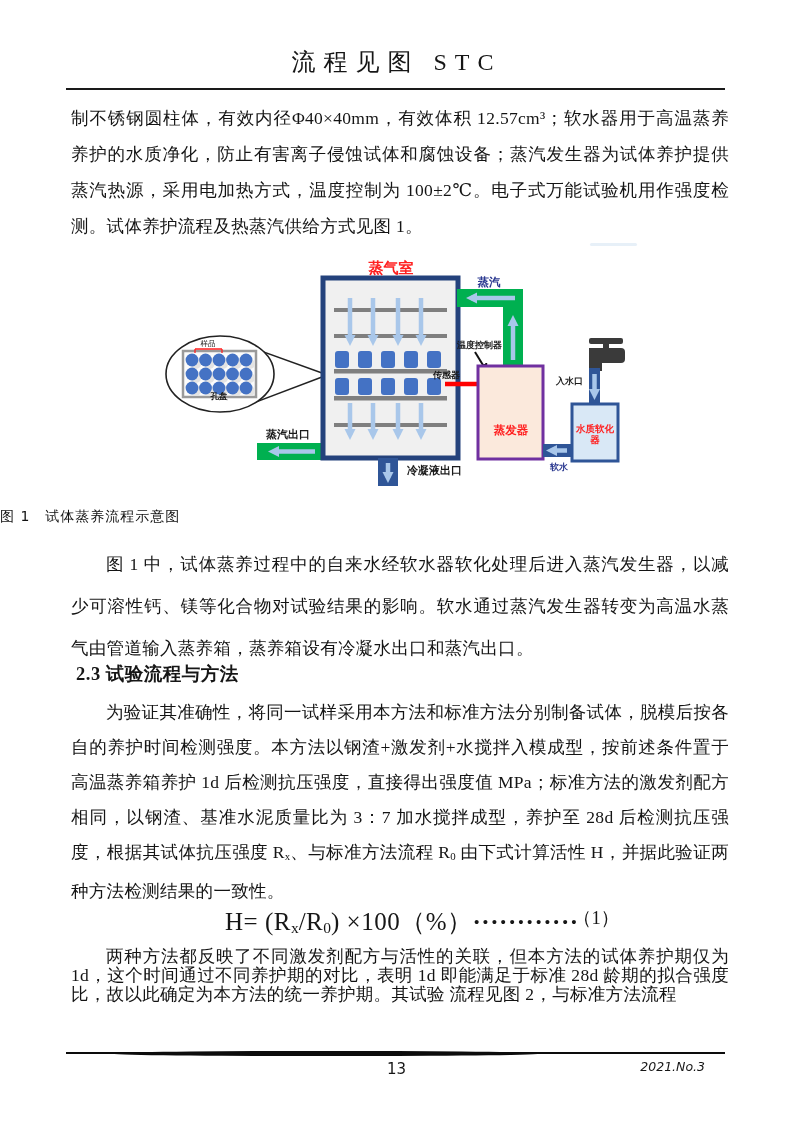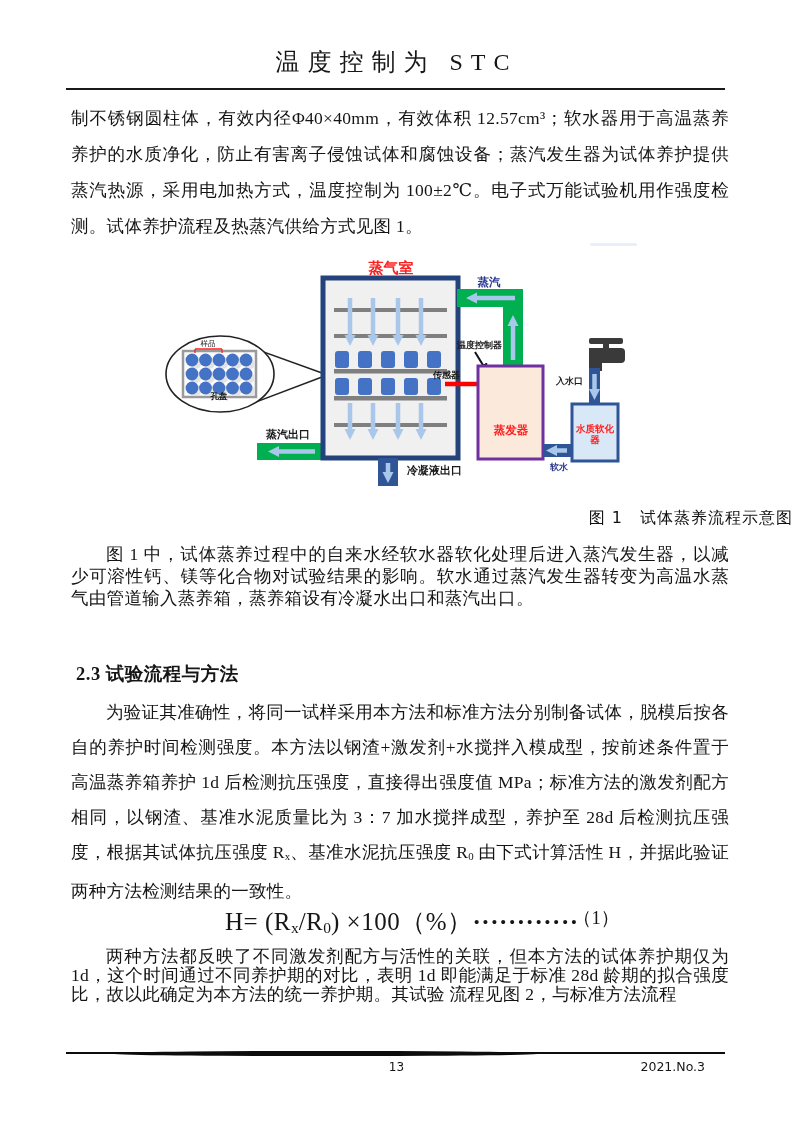--- a/index.html
+++ b/index.html
@@ -14,35 +14,35 @@
     left:0;top:46px;width:793px;text-align:center;
     font-size:24px;letter-spacing:8px;font-weight:500;
   }
   .header-rule{left:66px;top:88px;width:659px;height:2px;background:#1a1a1a;}
   
   .para{
     left:68px;width:658px;margin:3px;font-size:17.5px;letter-spacing:0.3px;
     text-align:justify;color:#141414;
   }
   .p1{top:97px;line-height:36px;}
-  .p2{top:540px;line-height:22px;text-indent:2em;}
+  .p2{top:540px;line-height:42px;text-indent:2em;}
   .p3{top:692px;line-height:35px;text-indent:2em;}
   .p4{top:944px;line-height:19px;text-indent:2em;}
   sub{font-size:0.62em;vertical-align:-0.2em;letter-spacing:0;}
   .section-heading{
     left:68px;top:653px;width:658px;margin:8px;
     font-size:18.5px;font-weight:bold;letter-spacing:0.5px;
   }
   
   .figure-wrap{left:145px;top:248px;width:525px;height:258px;}
   .fig-artifact{left:590px;top:243px;width:47px;height:3px;background:#E7F0F8;border-radius:2px;}
   .figure-caption{
-    left:0;top:508px;width:793px;text-align:right;
+    left:0;top:508px;width:793px;text-align:left;
     font-family:"DejaVu Sans","Liberation Sans",sans-serif;
-    font-size:16px;color:#111;letter-spacing:1px;
+    font-size:14px;color:#111;letter-spacing:1px;
   }
   svg text{font-family:"DejaVu Sans","Liberation Sans",sans-serif;}
   .t-red{fill:#FF2020;font-weight:bold;}
   .t-blk{fill:#1a1a1a;font-weight:bold;}
   .t-blue{fill:#2B3990;font-weight:bold;}
   .shelf{fill:#7f7f7f;}
   .spec{fill:#4472C4;}
   .arrowline{stroke:#A9C7EA;stroke-width:4.5;fill:none;}
   .thinline{stroke:#222;stroke-width:1.4;fill:none;}
   
@@ -50,33 +50,33 @@
   .formula-dots{font-weight:bold;}
   .formula-num{left:573px;top:905px;font-size:18.5px;}
   
   .footer-line{left:66px;top:1052px;width:659px;height:2px;background:#0c0c0c;}
   .footer-line::before{
     content:"";position:absolute;left:45px;top:-1.5px;width:430px;height:5px;
     background:#0c0c0c;border-radius:50% / 60%;
   }
   .footer-page{
     left:0;top:1060px;width:793px;text-align:center;
-    font-family:"DejaVu Sans","Liberation Sans",sans-serif;font-size:12px;
+    font-family:"DejaVu Sans","Liberation Sans",sans-serif;font-size:15px;
   }
   .footer-issue{
     right:88px;top:1059px;
-    font-family:"DejaVu Sans","Liberation Sans",sans-serif;font-size:12.5px;
+    font-family:"DejaVu Sans","Liberation Sans",sans-serif;font-size:12.5px;font-style:italic;
   }
 </style>
 </head>
 <body>
 
 <div>
 
-  <div class="abs journal-title">温度控制为 STC</div>
+  <div class="abs journal-title">流程见图 STC</div>
   <div class="abs header-rule"></div>
 
   <p class="abs para p1">制不锈钢圆柱体，有效内径Φ40×40mm，有效体积 12.57cm³；软水器用于高温蒸养养护的水质净化，防止有害离子侵蚀试体和腐蚀设备；蒸汽发生器为试体养护提供蒸汽热源，采用电加热方式，温度控制为 100±2℃。电子式万能试验机用作强度检测。试体养护流程及热蒸汽供给方式见图 1。</p>
 
   <div class="abs fig-artifact"></div>
 
   <svg class="abs figure-wrap" viewBox="0 0 525 258" xmlns="http://www.w3.org/2000/svg">
     <defs>
       <marker id="mL" markerUnits="userSpaceOnUse" markerWidth="13" markerHeight="13" refX="7" refY="6.5" orient="auto">
         <path d="M1,1 L12,6.5 L1,12 z" fill="#A9C7EA"></path>
@@ -227,21 +227,21 @@
       <text class="t-blue" x="414" y="222" text-anchor="middle" font-size="9">软水</text>
     </g>
   </svg>
 
   <div class="abs figure-caption">图 1　试体蒸养流程示意图</div>
 
   <p class="abs para p2">图 1 中，试体蒸养过程中的自来水经软水器软化处理后进入蒸汽发生器，以减少可溶性钙、镁等化合物对试验结果的影响。软水通过蒸汽发生器转变为高温水蒸气由管道输入蒸养箱，蒸养箱设有冷凝水出口和蒸汽出口。</p>
 
   <h3 class="abs section-heading">2.3 试验流程与方法</h3>
 
-  <p class="abs para p3"><span>为验证其准确性，将同一试样采用本方法和标准方法分别制备试体，脱模后按各自的养护时间检测强度。本方法以钢渣+激发剂+水搅拌入模成型，按前述条件置于高温蒸养箱养护 1d 后检测抗压强度，直接得出强度值 MPa；标准方法的激发剂配方相同，以钢渣、基准水泥质量比为 3：7 加水搅拌成型，养护至 28d 后检测抗压强度，根据其试体抗压强度 R</span><sub>x</sub><span>、基准水泥抗压强度 R</span><sub>0</sub><span> 由下式计算活性 H，并据此验证两种方法检测结果的一致性。</span></p>
+  <p class="abs para p3"><span>为验证其准确性，将同一试样采用本方法和标准方法分别制备试体，脱模后按各自的养护时间检测强度。本方法以钢渣+激发剂+水搅拌入模成型，按前述条件置于高温蒸养箱养护 1d 后检测抗压强度，直接得出强度值 MPa；标准方法的激发剂配方相同，以钢渣、基准水泥质量比为 3：7 加水搅拌成型，养护至 28d 后检测抗压强度，根据其试体抗压强度 R</span><sub>x</sub><span>、与标准方法流程 R</span><sub>0</sub><span> 由下式计算活性 H，并据此验证两种方法检测结果的一致性。</span></p>
 
   <div class="abs formula-main"><span><span>H= (R</span><sub>x</sub><span>/R</span><sub>0</sub><span>)  ×100（%）</span></span><span class="formula-dots">············</span></div>
   <div class="abs formula-num">（1）</div>
 
   <p class="abs para p4">两种方法都反映了不同激发剂配方与活性的关联，但本方法的试体养护期仅为 1d，这个时间通过不同养护期的对比，表明 1d 即能满足于标准 28d 龄期的拟合强度比，故以此确定为本方法的统一养护期。其试验 流程见图 2，与标准方法流程</p>
 
   <div class="abs footer-line"></div>
   <div class="abs footer-page">13</div>
   <div class="abs footer-issue">2021.No.3</div>
 

